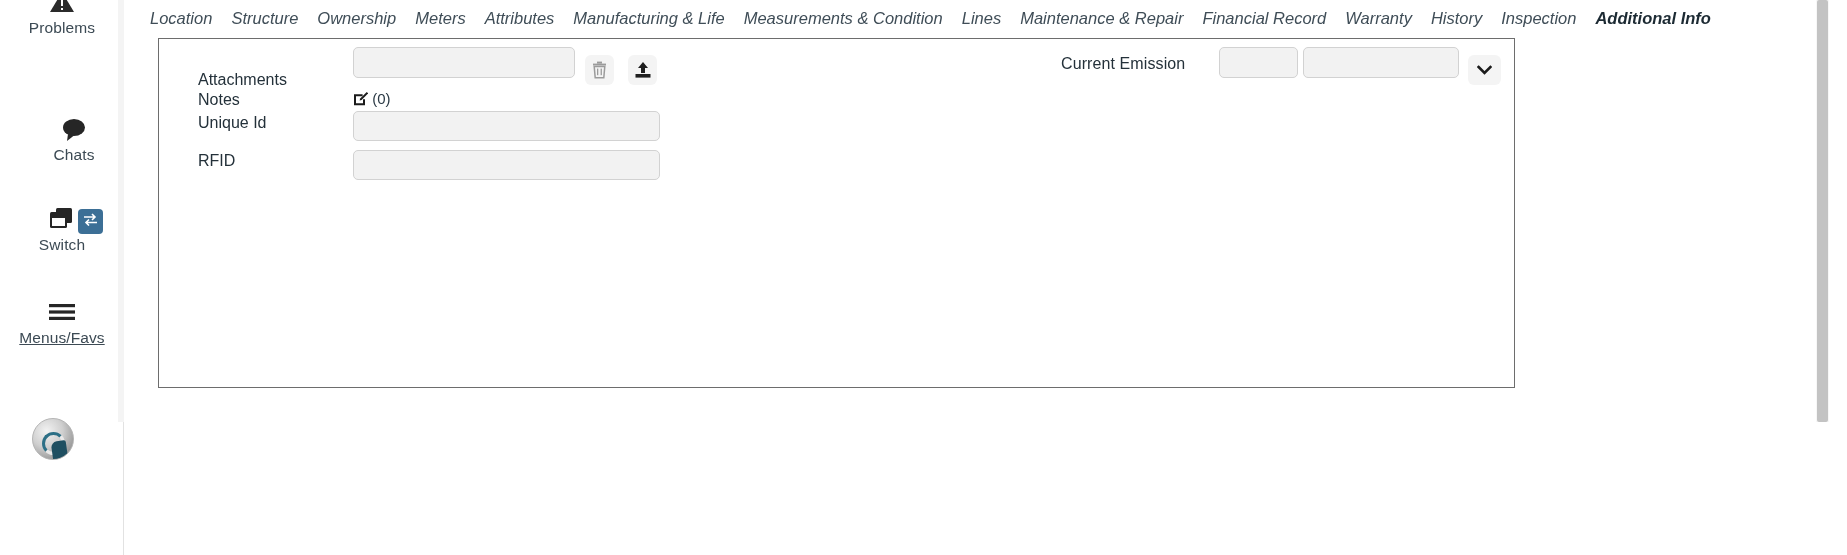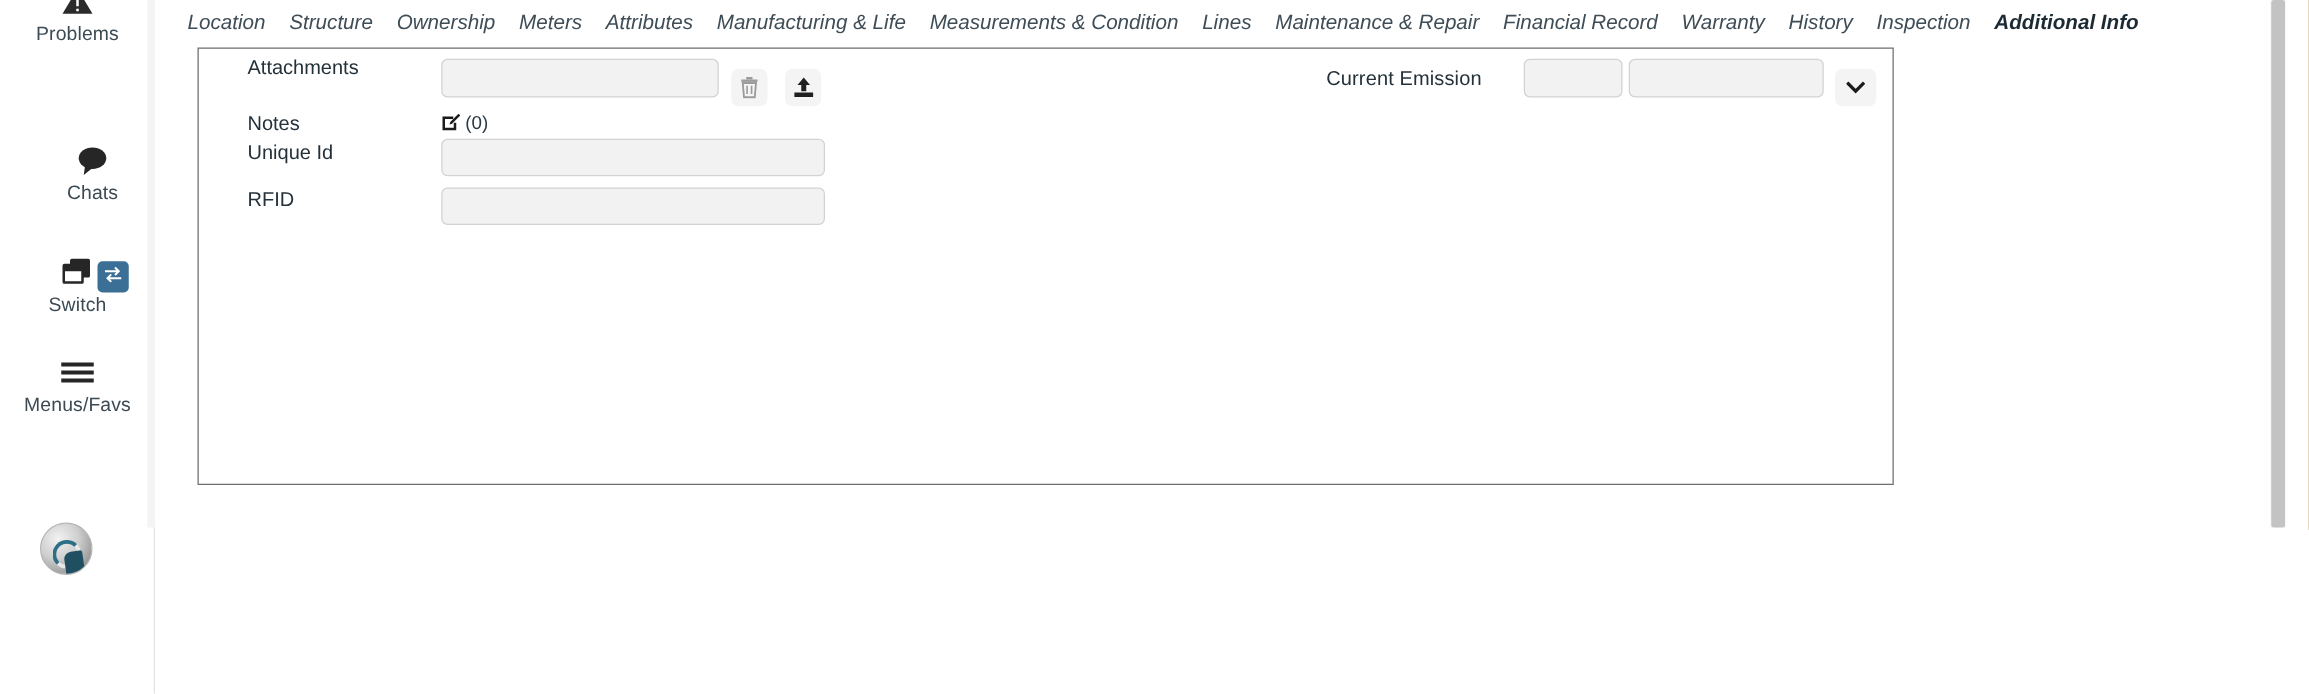--- a/index.html
+++ b/index.html
@@ -8,21 +8,21 @@
     width: 1847px; height: 555px;
     overflow: hidden;
     background: #ffffff;
     font-family: "Liberation Sans", sans-serif;
   }
 
   #app {
     position: relative;
     width: 1847px;
     height: 424px;
-    background: #a16207;
+    background: #ef4444;
   }
 
   
   .rail {
     position: absolute;
     left: 0; top: 0;
     width: 124px;
     height: 555px;
     background: #ffffff;
     border-right: 1px solid #e2e2e2;
@@ -48,21 +48,21 @@
     height: 30px;
     line-height: 30px;
     color: #2b2b2b;
   }
   .rail-ico svg { display: inline-block; vertical-align: middle; }
 
   #rail-problems { top: -14px; }
   #rail-alerts   { top: 42px; }
   #rail-chats    { top: 113px; padding-left: 24px; }
   #rail-switch   { top: 203px; }
-  #rail-menus    { top: 283px; }
+  #rail-menus    { top: 296px; text-decoration: underline; }
 
   .switch-badge {
     position: absolute;
     left: 78px; top: 6px;
     width: 25px; height: 25px;
     background: #3c6f96;
     border-radius: 4px;
     color: #ffffff;
     font-size: 13px;
     line-height: 25px;
@@ -156,21 +156,21 @@
     background: #f2f2f2;
     border: 1px solid #d2d2d2;
     border-radius: 5px;
     outline: none;
     font-size: 15px;
     color: #222;
     padding: 0 8px;
     font-family: "Liberation Sans", sans-serif;
   }
 
-  #lbl-attachments { left: 39px; top: 7px; text-align: right; }
+  #lbl-attachments { left: 39px; top: 32px; text-align: right; }
   #in-attachments  { left: 194px; top: 8px;  width: 222px; height: 31px; }
   #lbl-notes       { left: 39px; top: 52px; }
   #notes-val       { position: absolute; left: 194px; top: 51px; font-size: 15px; color: #2a2a2a; }
   #notes-val .notes-count { color: #2b3a45; }
   #lbl-uid         { left: 39px; top: 75px; text-align: right; }
   #in-uid          { left: 194px; top: 72px; width: 307px; height: 30px; }
   #lbl-rfid        { left: 39px; top: 113px; }
   #in-rfid         { left: 194px; top: 111px; width: 307px; height: 30px; }
 
   #lbl-emission    { left: 902px; top: 16px; font-weight: normal; letter-spacing: .1px; }

